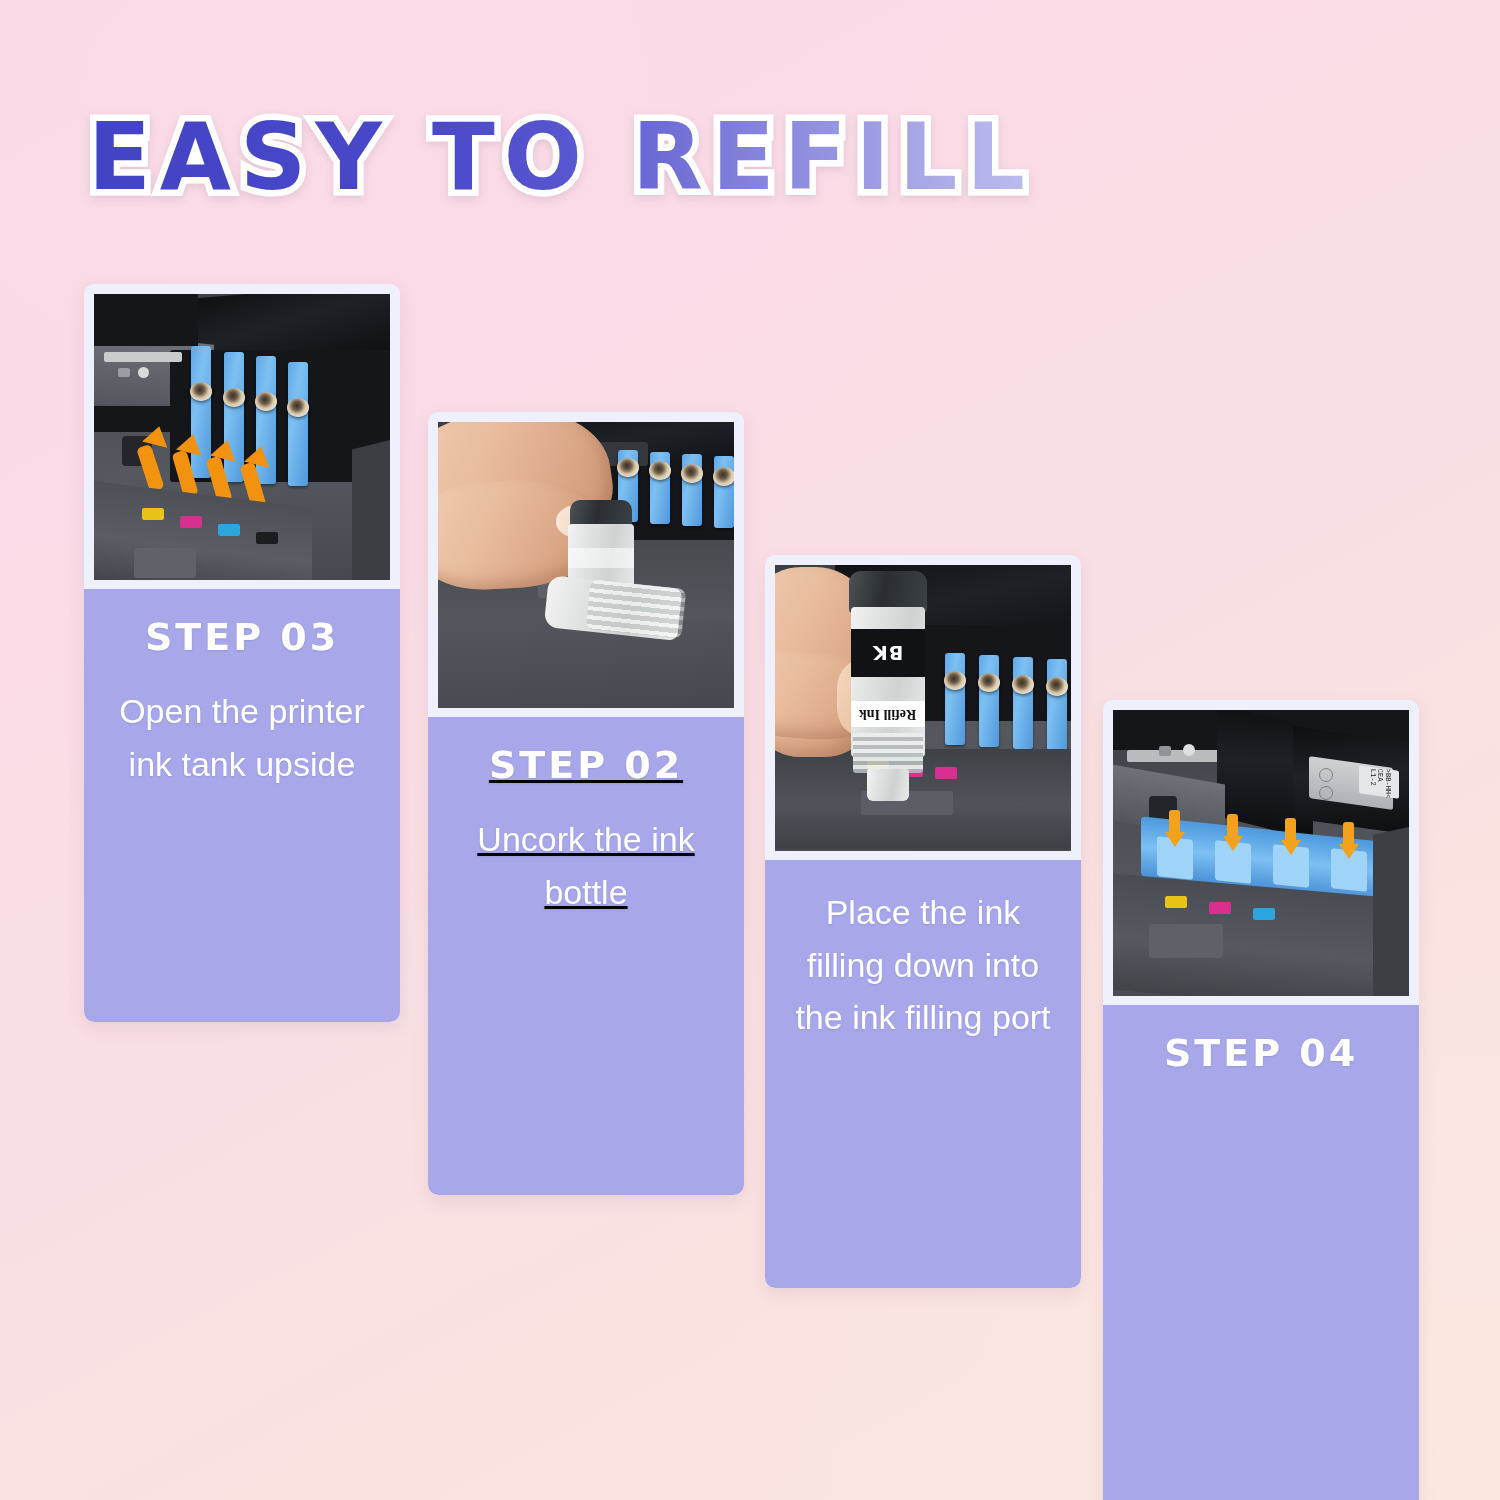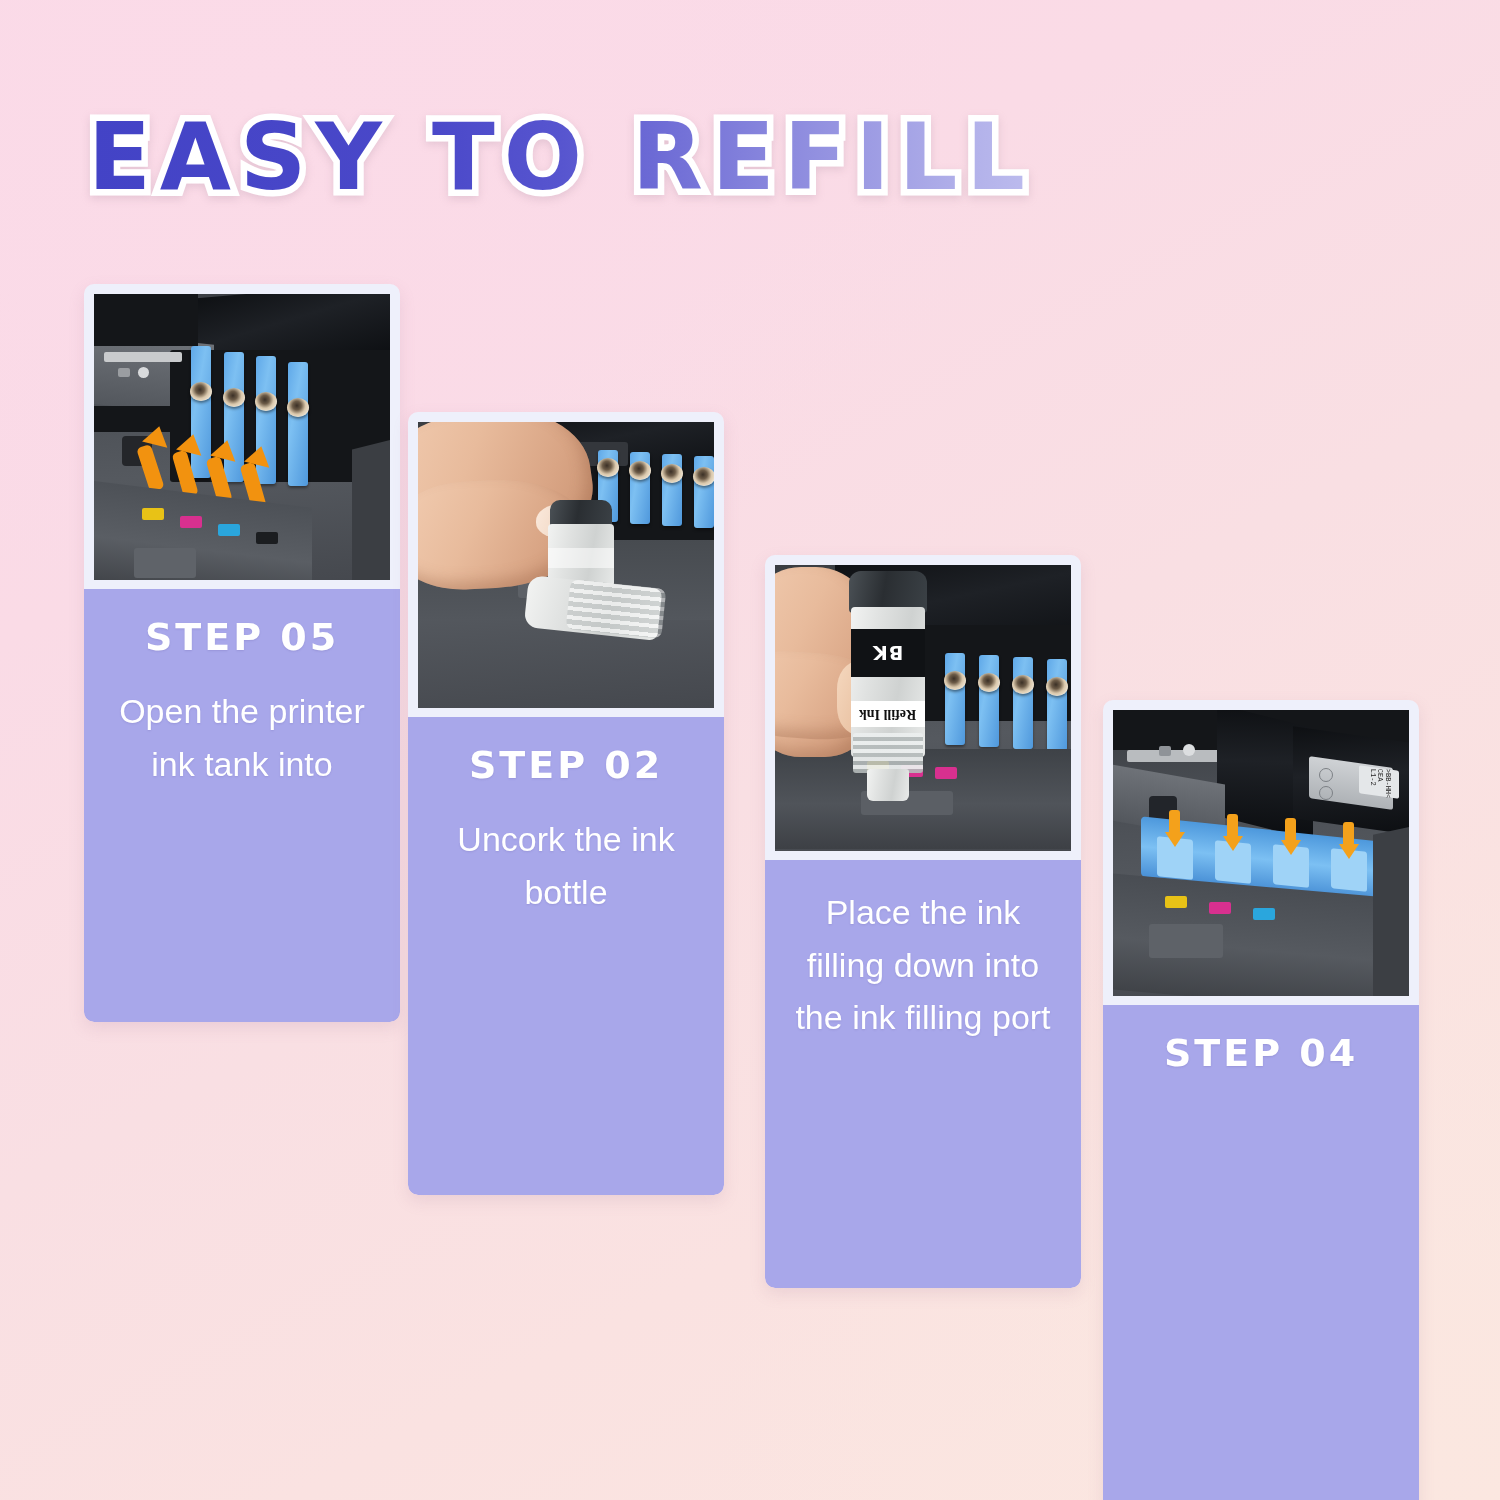--- a/index.html
+++ b/index.html
@@ -79,21 +79,21 @@
   .step-desc {
     color:#ffffff;
     font-size:34px;
     line-height:1.55;
     font-family:"Liberation Sans", sans-serif;
     text-shadow:0 1px 2px rgba(90,80,150,0.18);
   }
 
   #card-1 { left:84px;  top:284px; }
   #card-1 .panel { height:433px; }
-  #card-2 { left:408px; top:412px; }
+  #card-2 { left:428px; top:412px;text-decoration:underline; }
   #card-2 .panel { height:478px; }
   #card-3 { left:765px; top:555px; }
   #card-3 .panel { height:428px; }
   #card-4 { left:1103px; top:700px; }
   #card-4 .panel { height:522px; }
 
   
   .pr-body { position:absolute; inset:0; background:linear-gradient(175deg,#3a3d42 0%,#4a4e54 30%,#55595f 60%,#45484e 100%); }
   .pr-lid {
     position:absolute; background:linear-gradient(168deg,#0e1013 0%,#1e2126 42%,#0b0d10 100%);
@@ -204,22 +204,22 @@
       <div style="position:absolute; left:-8px; top:200px; width:226px; height:100px; background:linear-gradient(180deg,#4d5157 0%,#5a5e64 55%,#42454a 100%); transform:skewY(7deg);"></div>
       <div class="ink-chip" style="left:48px; top:214px; background:#e8c216;"></div>
       <div class="ink-chip" style="left:86px; top:222px; background:#d8308f;"></div>
       <div class="ink-chip" style="left:124px; top:230px; background:#2aa6dd;"></div>
       <div class="ink-chip" style="left:162px; top:238px; background:#1b1d20;"></div>
       <div style="position:absolute; left:40px; top:254px; width:62px; height:30px; background:#5f6369; border-radius:3px;"></div>
       <div style="position:absolute; right:-6px; top:150px; width:44px; height:140px; background:#3b3e43; transform:skewY(-14deg);"></div>
     </div>
   </div>
   <div class="panel">
-    <div class="step-label">STEP 05</div>
-    <div class="step-desc">Open the printer ink tank into</div>
+    <div class="step-label">STEP 03</div>
+    <div class="step-desc">Open the printer ink tank upside</div>
   </div>
 </div>
 
 <div class="card" id="card-2">
   <div class="photo-frame">
     <div class="photo">
       <div class="pr-body"></div>
       <div class="pr-lid" style="left:60px; top:-6px; width:270px; height:62px;"></div>
       <div class="pr-dark" style="left:96px; top:38px; width:220px; height:80px;"></div>
       <div style="position:absolute; left:90px; top:20px; width:120px; height:24px; background:#34373c; border-radius:3px;"></div>

